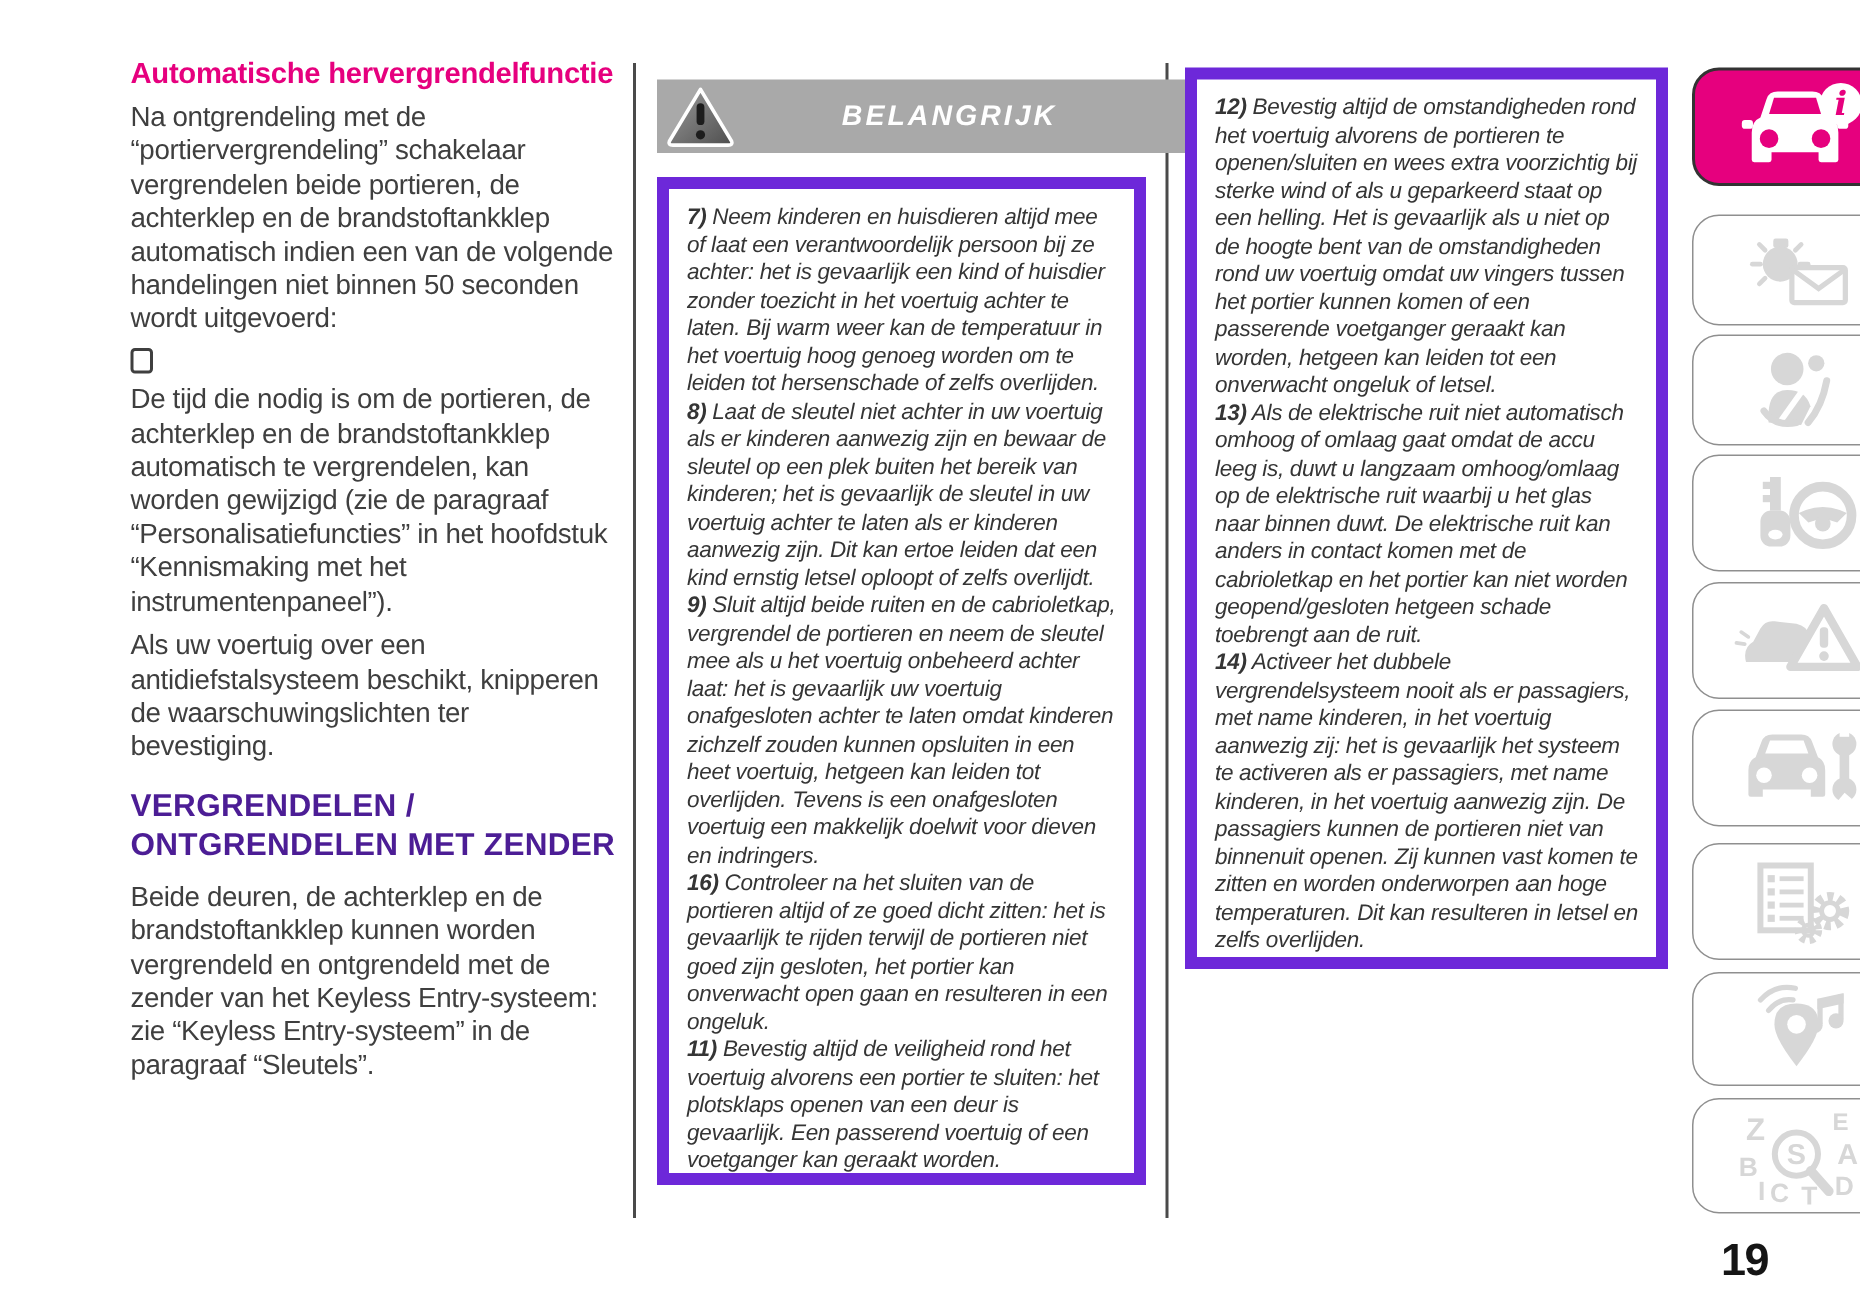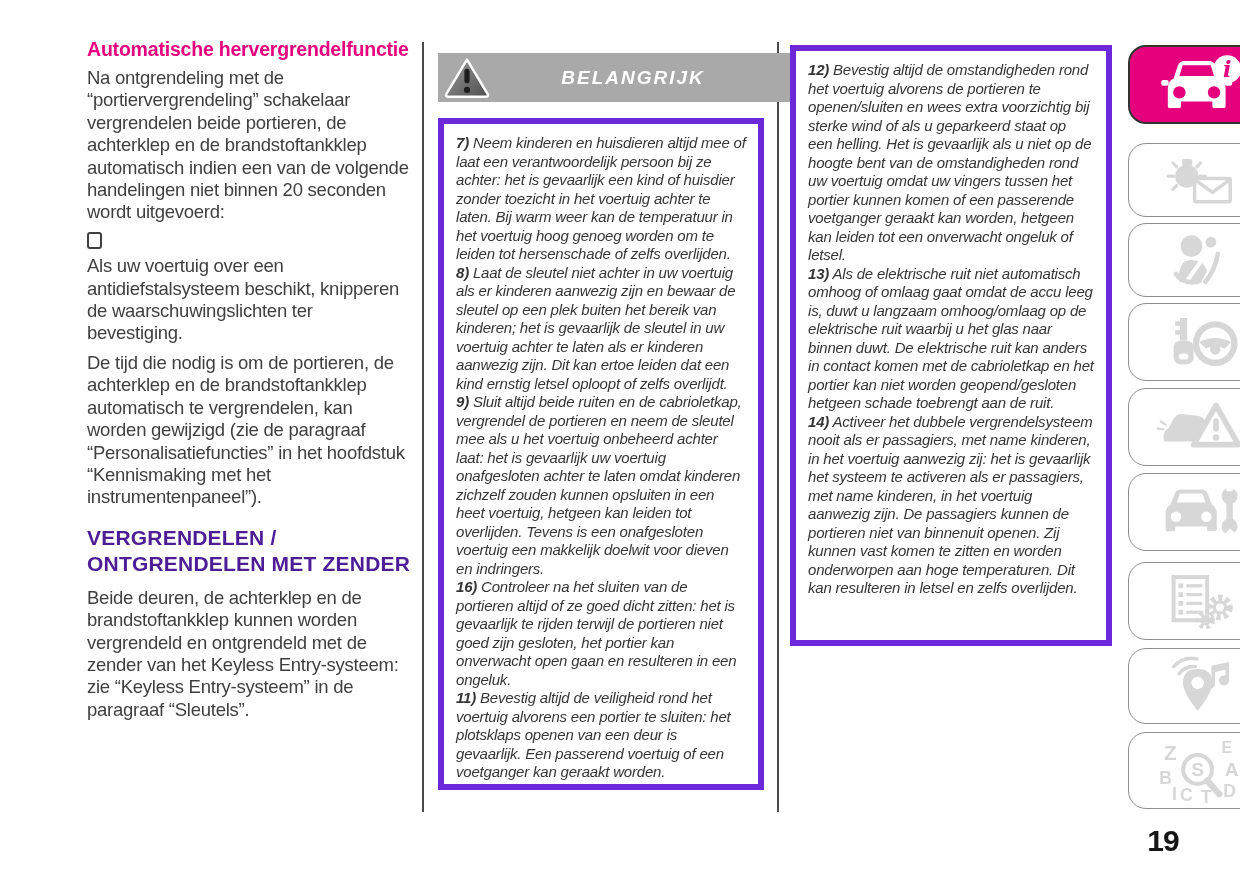--- a/index.html
+++ b/index.html
@@ -18,21 +18,21 @@
   
   .vline{position:absolute;top:42px;width:2px;height:770px;background:#4a4a4a;}
 
   
   .imp-bar{position:absolute;left:413px;top:53px;width:326px;height:49px;background:#a9a9a9;
            display:flex;align-items:center;justify-content:center;padding-left:32px;}
   .imp-bar .bar-label{font-size:19px;font-weight:bold;font-style:italic;color:#ffffff;letter-spacing:2px;}
   .warn-tri{position:absolute;left:6px;top:3px;width:46px;height:44px;}
 
   
-  .wbox{position:absolute;border:6px solid #6d28d9;background:#fff;overflow:hidden;
+  .wbox{position:absolute;border:8px solid #6d28d9;background:#fff;overflow:hidden;
         padding:10px 12px;box-sizing:border-box;}
   .wbox-mid{left:413px;top:118px;width:326px;height:672px;}
   .wbox-right{left:765px;top:45px;width:322px;height:601px;}
   .wbox p{font-size:15px;line-height:18.5px;font-style:italic;margin:0;letter-spacing:-0.2px;color:#353535;}
   .wbox b{font-weight:bold;}
 
   
   .tab{position:absolute;left:1103px;width:144px;border-radius:18px 0 0 18px;box-sizing:border-box;
        display:flex;align-items:center;justify-content:center;background:#fff;border:1.6px solid #8f8f8f;}
   .tab.active{background:#e6007e;border:2px solid #333333;}
@@ -42,24 +42,24 @@
   .pagenum{position:absolute;left:1103px;top:824px;width:70px;text-align:center;
            font-size:30px;font-weight:bold;color:#151515;letter-spacing:-1px;}
 </style>
 </head>
 <body>
 
 <div class="page">
 
   <div class="col-left">
     <div class="h-sub">Automatische hervergrendelfunctie</div>
-    <p>Na ontgrendeling met de “portiervergrendeling” schakelaar vergrendelen beide portieren, de achterklep en de brandstoftankklep automatisch indien een van de volgende handelingen niet binnen 20 seconden wordt uitgevoerd:</p>
+    <p>Na ontgrendeling met de “portiervergrendeling” schakelaar vergrendelen beide portieren, de achterklep en de brandstoftankklep automatisch indien een van de volgende handelingen niet binnen 50 seconden wordt uitgevoerd:</p>
     <p style="margin-bottom:2px;"><span class="sq"></span></p>
+    <p>De tijd die nodig is om de portieren, de achterklep en de brandstoftankklep automatisch te vergrendelen, kan worden gewijzigd (zie de paragraaf “Personalisatiefuncties” in het hoofdstuk “Kennismaking met het instrumentenpaneel”).</p>
     <p>Als uw voertuig over een antidiefstalsysteem beschikt, knipperen de waarschuwingslichten ter bevestiging.</p>
-    <p>De tijd die nodig is om de portieren, de achterklep en de brandstoftankklep automatisch te vergrendelen, kan worden gewijzigd (zie de paragraaf “Personalisatiefuncties” in het hoofdstuk “Kennismaking met het instrumentenpaneel”).</p>
     <div class="h-main">VERGRENDELEN / ONTGRENDELEN MET ZENDER</div>
     <p>Beide deuren, de achterklep en de brandstoftankklep kunnen worden vergrendeld en ontgrendeld met de zender van het Keyless Entry-systeem: zie “Keyless Entry-systeem” in de paragraaf “Sleutels”.</p>
   </div>
 
   <div class="vline" style="left:397px;"></div>
   <div class="vline" style="left:752px;"></div>
 
   <div class="imp-bar">
     <svg class="warn-tri" viewBox="0 0 60 54">
       <defs>

